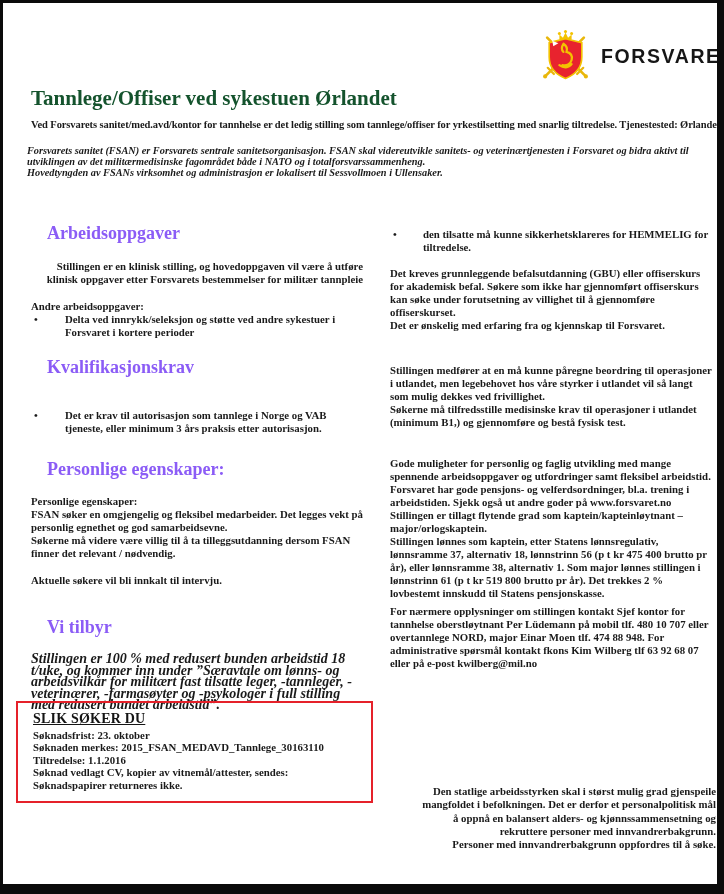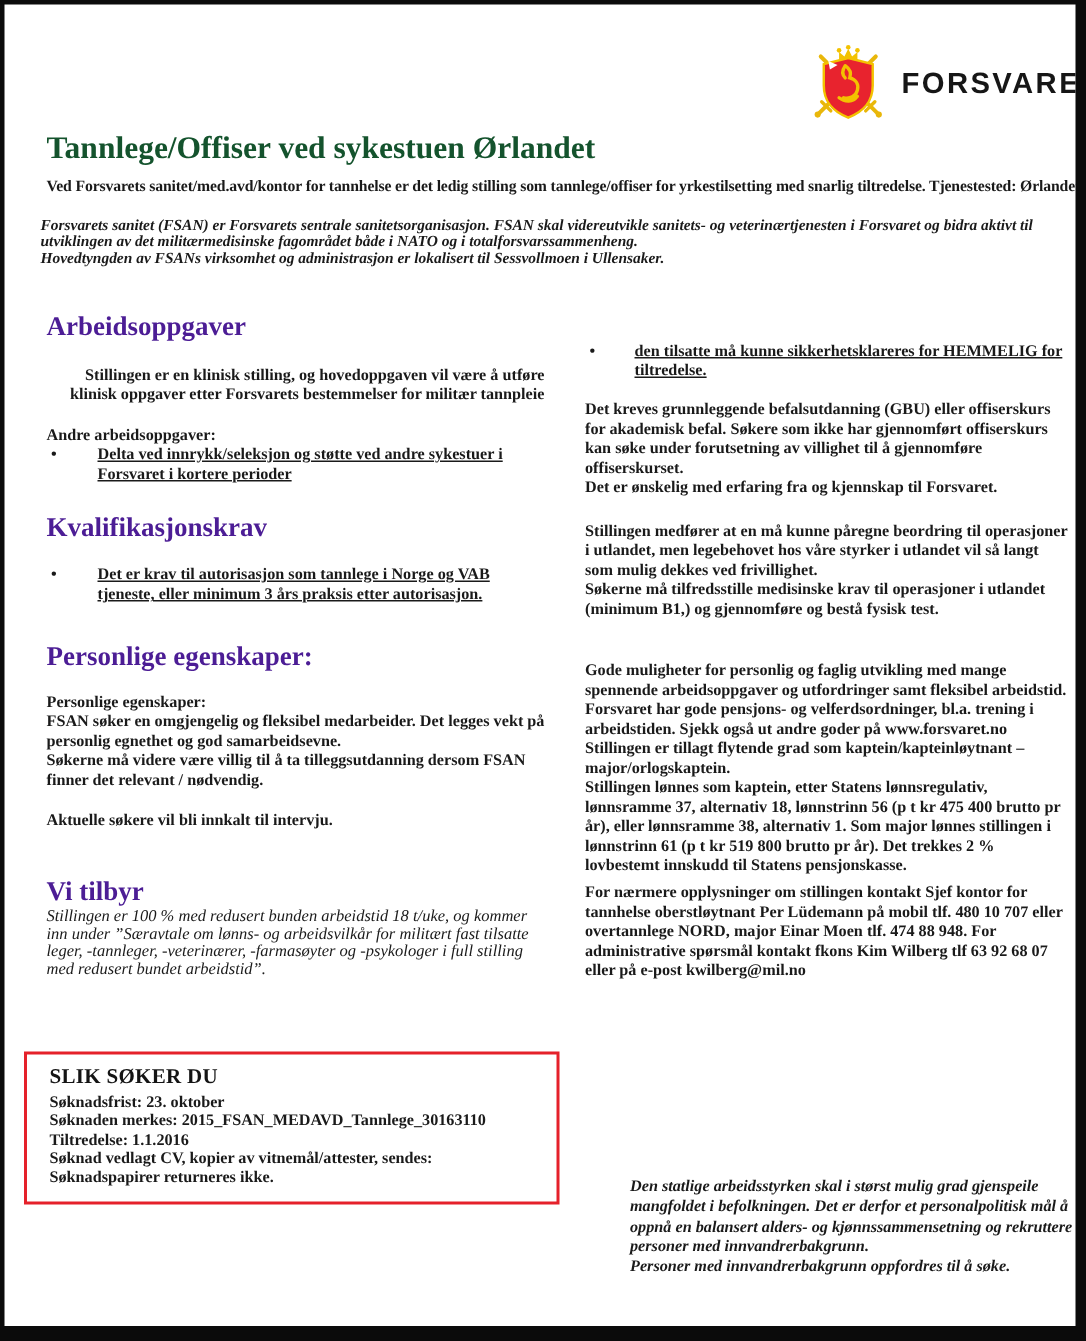--- a/index.html
+++ b/index.html
@@ -22,45 +22,45 @@
     font-weight:bold;font-size:19.5px;letter-spacing:1.6px;color:#161616;
   }
   
   .title{position:absolute;left:28px;top:83px;margin:0;font-size:21px;font-weight:bold;color:#14532d;}
   .subtitle{position:absolute;left:28px;top:116px;font-size:10.5px;font-weight:600;letter-spacing:-0.1px;white-space:nowrap;}
   .intro{position:absolute;left:24px;top:142px;width:686px;font-size:10.3px;font-style:italic;font-weight:600;line-height:11px;white-space:pre-line;}
   
   .col{position:absolute;top:204px;font-size:10.8px;font-weight:600;line-height:13px;}
   .col.left{left:28px;width:332px;}
   .col.right{left:387px;width:322px;}
-  h2{margin:0;font-size:18px;font-weight:bold;color:#4c1d95;line-height:20px;}
+  h2{margin:16px;font-size:18px;font-weight:bold;color:#8b5cf6;line-height:20px;}
   p{margin:0;}
   .pre{white-space:pre-line;}
   .bullet-row{display:flex;}
   .marker{flex:none;width:34px;padding-left:3px;box-sizing:border-box;}
   .col.right .marker{width:33px;}
-  .btext{flex:1;text-decoration:underline;}
+  .btext{flex:1;}
   .mt2{margin-top:2px;}.mt13{margin-top:13px;}.mt14{margin-top:14px;}
-  .mt15{margin-top:15px;}.mt16{margin-top:16px;}.mt17{margin-top:17px;text-align:right;}
+  .mt15{margin-top:15px;}.mt16{margin-top:32px;}.mt17{margin-top:17px;text-align:right;}
   .mt18{margin-top:18px;}.mt21{margin-top:21px;}
   .mt22{margin-top:5px;}.mt24{margin-top:24px;}.mt28{margin-top:28px;}
   .mt30{margin-top:30px;}
-  .vi-body{font-style:italic;font-weight:normal;line-height:11.6px;font-size:11px;}
+  .vi-body{font-style:italic;font-weight:bold;line-height:11.6px;font-size:14px;}
   
   .apply-box{
     position:absolute;left:13px;top:698px;width:357px;box-sizing:border-box;
     border:2.5px solid #e5212a;
     padding:10px 12px 9px 15px;
     font-size:10.8px;font-weight:600;line-height:12.6px;
   }
-  .apply-heading{font-size:14px;font-weight:bold;letter-spacing:0.2px;margin-bottom:3px;color:#141414;}
+  .apply-heading{font-size:14px;font-weight:bold;letter-spacing:0.2px;margin-bottom:3px;color:#141414;text-decoration:underline;}
   
   .diversity{
     position:absolute;left:417px;top:782px;width:296px;
-    font-size:10.8px;font-weight:bold;font-style:italic;line-height:13.3px;white-space:pre-line;
+    font-size:10.8px;font-weight:bold;line-height:13.3px;white-space:pre-line;text-align:right;
   }
 </style>
 </head>
 <body>
 
 <div class="page">
 
   <div class="logo">
     <svg class="emblem" viewBox="0 0 52 52" aria-hidden="true">
       <g stroke="#e9b70a" stroke-width="2.6" stroke-linecap="round">

